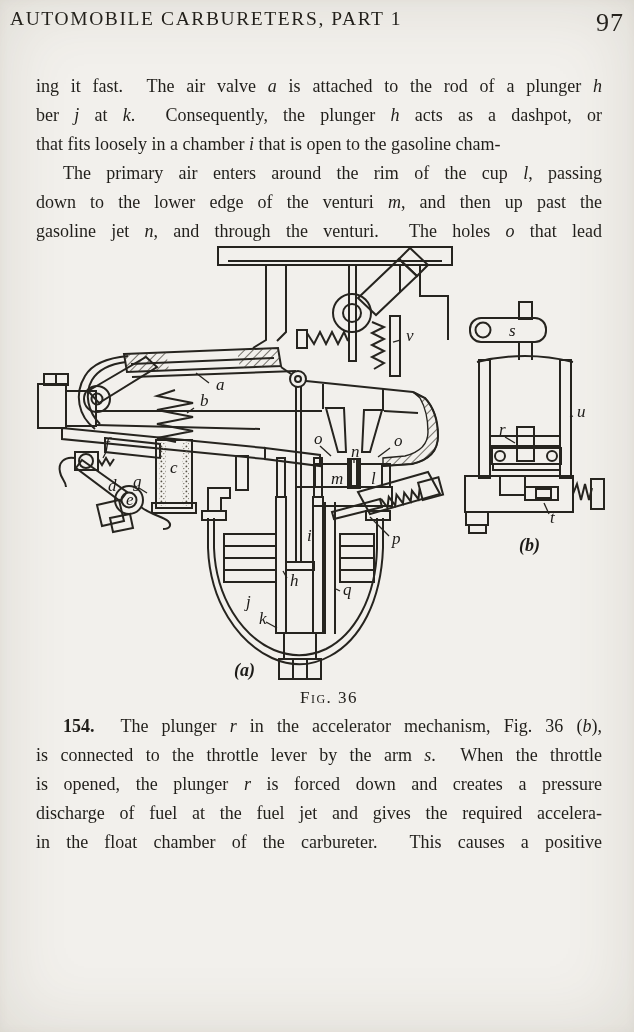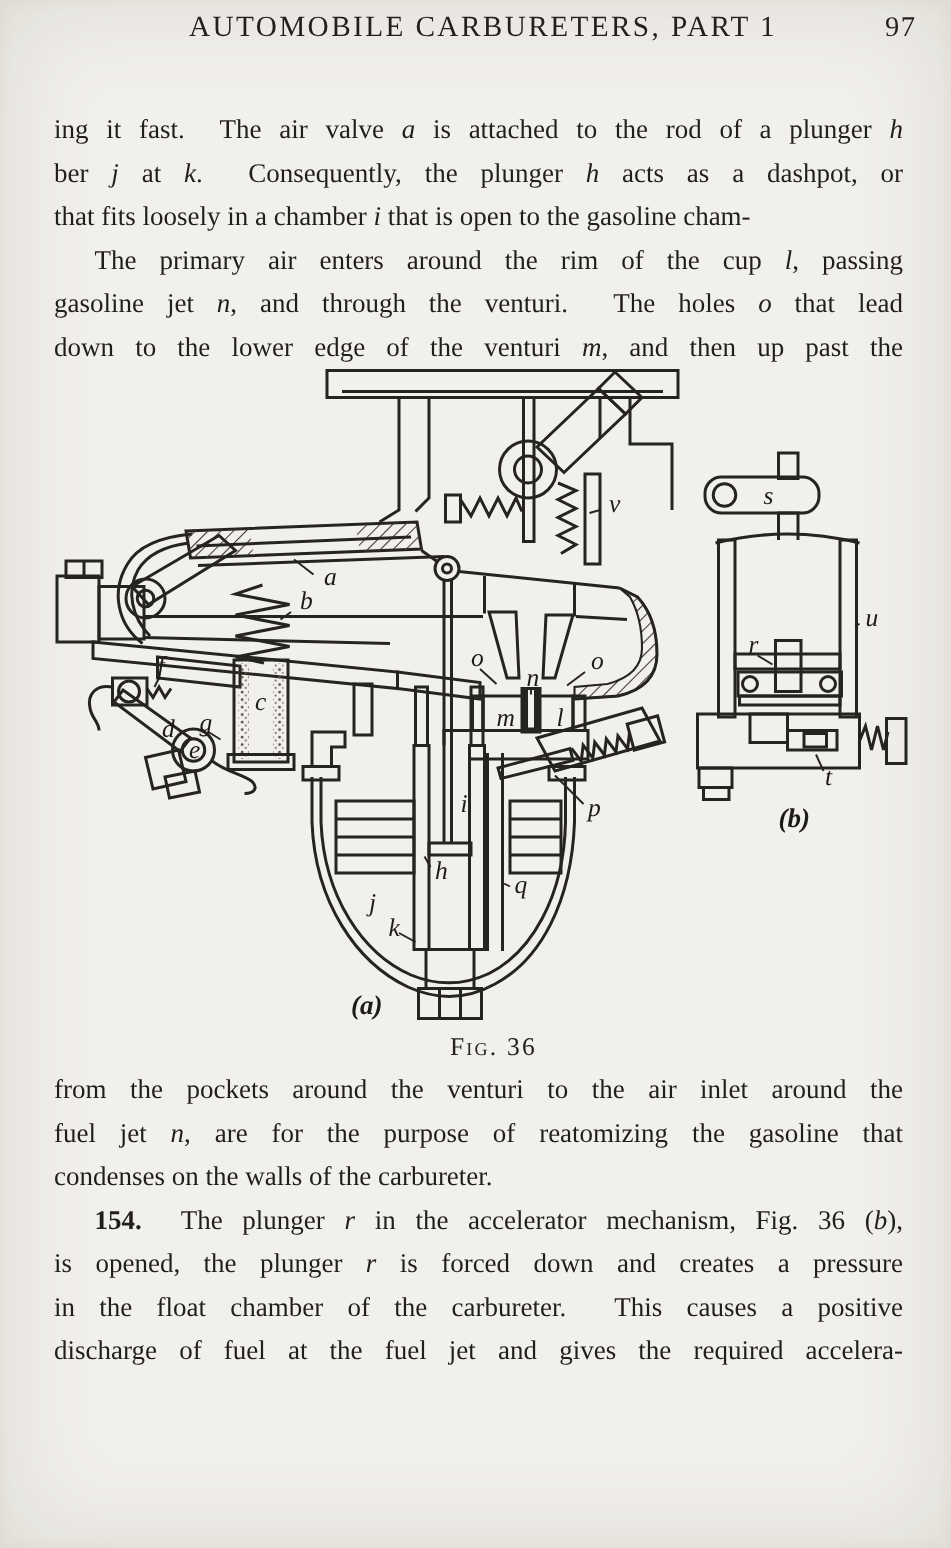--- a/index.html
+++ b/index.html
@@ -12,25 +12,25 @@
     overflow:hidden;
     margin:0 auto;
   }
   .page::after{
     content:'';position:absolute;inset:0;pointer-events:none;
     box-shadow:inset 0 0 70px rgba(95,85,60,.14), inset 0 0 10px rgba(95,85,60,.05);
   }
   
   .hdr{position:absolute;top:8px;left:0;right:0;height:30px;}
   .hdr-title{
-    position:absolute;left:0;right:0;top:0;text-align:center;
+    position:absolute;left:0;right:0;top:0;text-align:left;
     font-size:19.5px;letter-spacing:1.6px;padding-left:10px;
     white-space:nowrap;
   }
-  .hdr-page{position:absolute;right:23px;top:0;font-size:19px;letter-spacing:1px;}
+  .hdr-page{position:absolute;right:10px;top:0;font-size:26px;letter-spacing:1px;}
   
   .textblock{position:absolute;left:36px;width:566px;font-size:18px;line-height:29px;}
   .tb-top{top:44px;margin-top:28px;}
   .tb-bottom{top:712px;}
   .line{text-align:justify;text-align-last:justify;white-space:normal;}
   .para:not(.cont) .line:last-child{text-align-last:left;}
   .para.indent .line:first-child{text-indent:27px;}
   
   .figure-wrap{position:absolute;top:243px;left:0;width:634px;height:445px;}
   svg{display:block;}
@@ -56,22 +56,22 @@
   </div>
 
   <div class="textblock tb-top">
       <div class="para">
         <div class="line">ing it fast.&nbsp; The air valve <i>a</i> is attached to the rod of a plunger <i>h</i></div>
         <div class="line">ber <i>j</i> at <i>k</i>.&nbsp; Consequently, the plunger <i>h</i> acts as a dashpot, or</div>
         <div class="line">that fits loosely in a chamber <i>i</i> that is open to the gasoline cham-</div>
       </div>
       <div class="para indent cont">
         <div class="line">The primary air enters around the rim of the cup <i>l</i>, passing</div>
+        <div class="line">down to the lower edge of the venturi <i>m</i>, and then up past the</div>
         <div class="line">gasoline jet <i>n</i>, and through the venturi.&nbsp; The holes <i>o</i> that lead</div>
-        <div class="line">down to the lower edge of the venturi <i>m</i>, and then up past the</div>
       </div>
     </div>
 
   <div class="figure-wrap">
     <svg width="634" height="445" viewBox="0 243 634 445">
       <defs>
         <pattern id="hatch" width="6" height="6" patternUnits="userSpaceOnUse" patternTransform="rotate(45)">
           <line x1="0" y1="0" x2="0" y2="6" stroke="#3a372f" stroke-width="1.4"></line>
         </pattern>
         <pattern id="hatchD" width="3.4" height="3.4" patternUnits="userSpaceOnUse" patternTransform="rotate(45)">
@@ -302,26 +302,22 @@
           <line x1="549" y1="514" x2="544" y2="503" stroke="#26241f" stroke-width="1.3"></line>
           <text x="550" y="523" class="fig-label">t</text>
           <text x="519" y="551" class="fig-label bold">(b)</text>
         </g>
     </svg>
   </div>
 
   <div class="fig-caption">Fig. 36</div>
 
   <div class="textblock tb-bottom">
-      <div class="para">
-        <div class="line">from the pockets around the venturi to the air inlet around the</div>
-        <div class="line">fuel jet <i>n</i>, are for the purpose of reatomizing the gasoline that</div>
-        <div class="line">condenses on the walls of the carbureter.</div>
-      </div>
       <div class="para indent cont">
         <div class="line"><b>154.</b>&nbsp; The plunger <i>r</i> in the accelerator mechanism, Fig. 36 (<i>b</i>),</div>
+        <div class="line">is connected to the throttle lever by the arm <i>s</i>.&nbsp; When the throttle</div>
         <div class="line">is opened, the plunger <i>r</i> is forced down and creates a pressure</div>
+        <div class="line">discharge of fuel at the fuel jet and gives the required accelera-</div>
         <div class="line">in the float chamber of the carbureter.&nbsp; This causes a positive</div>
-        <div class="line">discharge of fuel at the fuel jet and gives the required accelera-</div>
       </div>
     </div>
 
 </div>
 
 </body></html>

